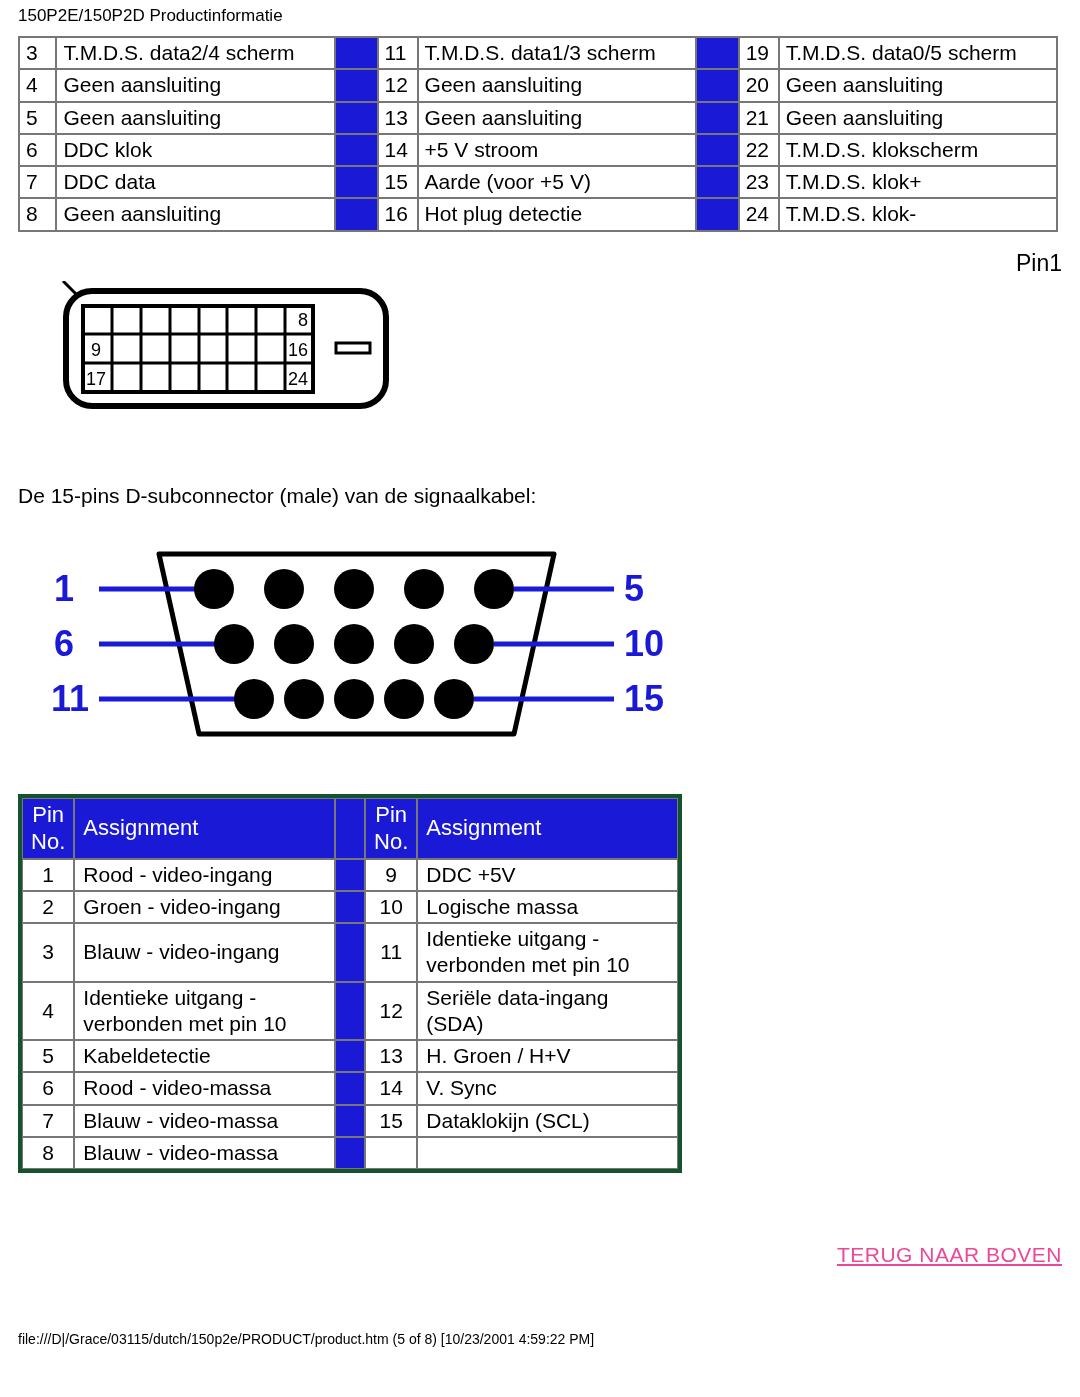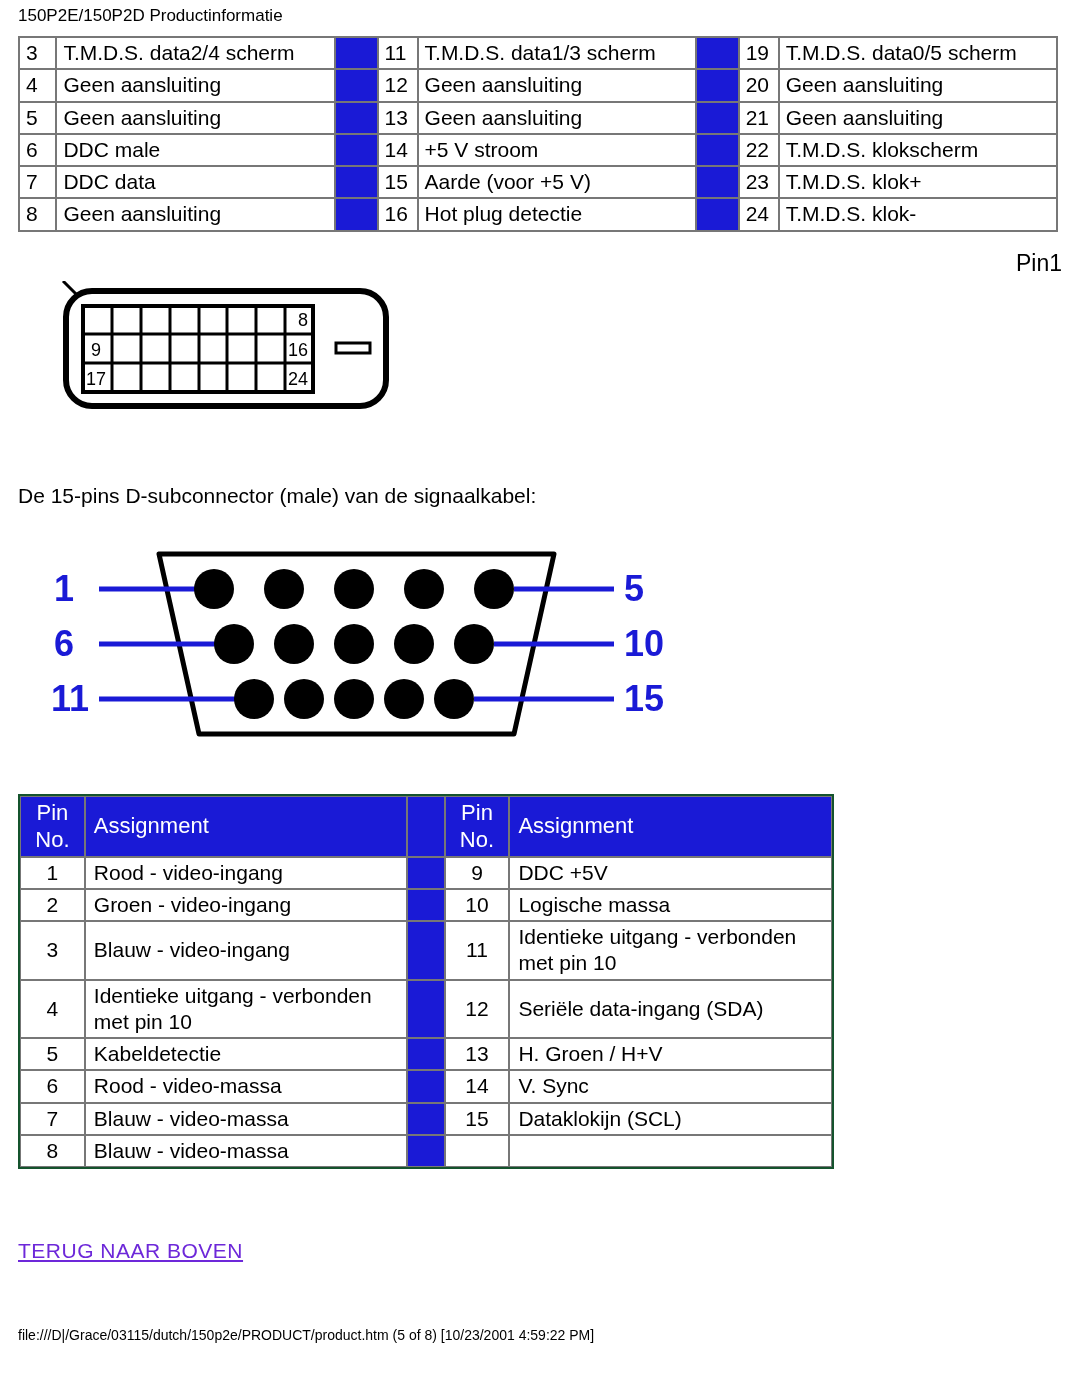--- a/index.html
+++ b/index.html
@@ -32,42 +32,42 @@
   .tmds-sep  { width: 40px; background: #1a1ad6; border-color: #1a1ad6; }
   .pin1-label { margin: 18px 0 4px 0; font-size: 23px; text-align: right; }
   
   .dvi-diagram { margin: 0 0 30px 0; }
   .caption { margin: 28px 0 26px 0; }
   
   .dsub-diagram { display: block; margin: 0 0 40px 26px; }
   .dsub-num { font: bold 36px Arial, Helvetica, sans-serif; fill: #1a1ad6; }
   
   .assign-table {
-    width: 816px;
-    border: 2px solid #14532d;
+    width: 664px;
+    border: 4px solid #14532d;
   }
   .assign-table td {
     border: 1px solid #777;
     padding: 2px 8px;
     vertical-align: middle;
     line-height: 1.25;
   }
   .assign-table .hdr {
     background: #1a1ad6;
     color: #fff;
     font-size: 22px;
   }
   .assign-pin { width: 50px; text-align: center; }
   .assign-desc { width: 260px; }
   .assign-sep { width: 30px; background: #1a1ad6; }
   .toplink {
     display: block;
-    text-align: left;
+    text-align: right;
     margin: 70px 0 40px 0;
-    color: #6d28d9;
+    color: #ec4899;
     font-size: 21px;
     text-decoration: underline;
     letter-spacing: 0.5px;
   }
   .footer-path {
     font-size: 14px;
     margin-top: 64px;
   }
 </style>
 </head>
@@ -105,21 +105,21 @@
         <td class="tmds-desc">Geen aansluiting</td>
         <td class="tmds-sep"></td>
         <td class="tmds-pin">13</td>
         <td class="tmds-desc">Geen aansluiting</td>
         <td class="tmds-sep"></td>
         <td class="tmds-pin">21</td>
         <td class="tmds-desc">Geen aansluiting</td>
       </tr>
       <tr>
         <td class="tmds-pin">6</td>
-        <td class="tmds-desc">DDC male</td>
+        <td class="tmds-desc">DDC klok</td>
         <td class="tmds-sep"></td>
         <td class="tmds-pin">14</td>
         <td class="tmds-desc">+5 V stroom</td>
         <td class="tmds-sep"></td>
         <td class="tmds-pin">22</td>
         <td class="tmds-desc">T.M.D.S. klokscherm</td>
       </tr>
       <tr>
         <td class="tmds-pin">7</td>
         <td class="tmds-desc">DDC data</td>

